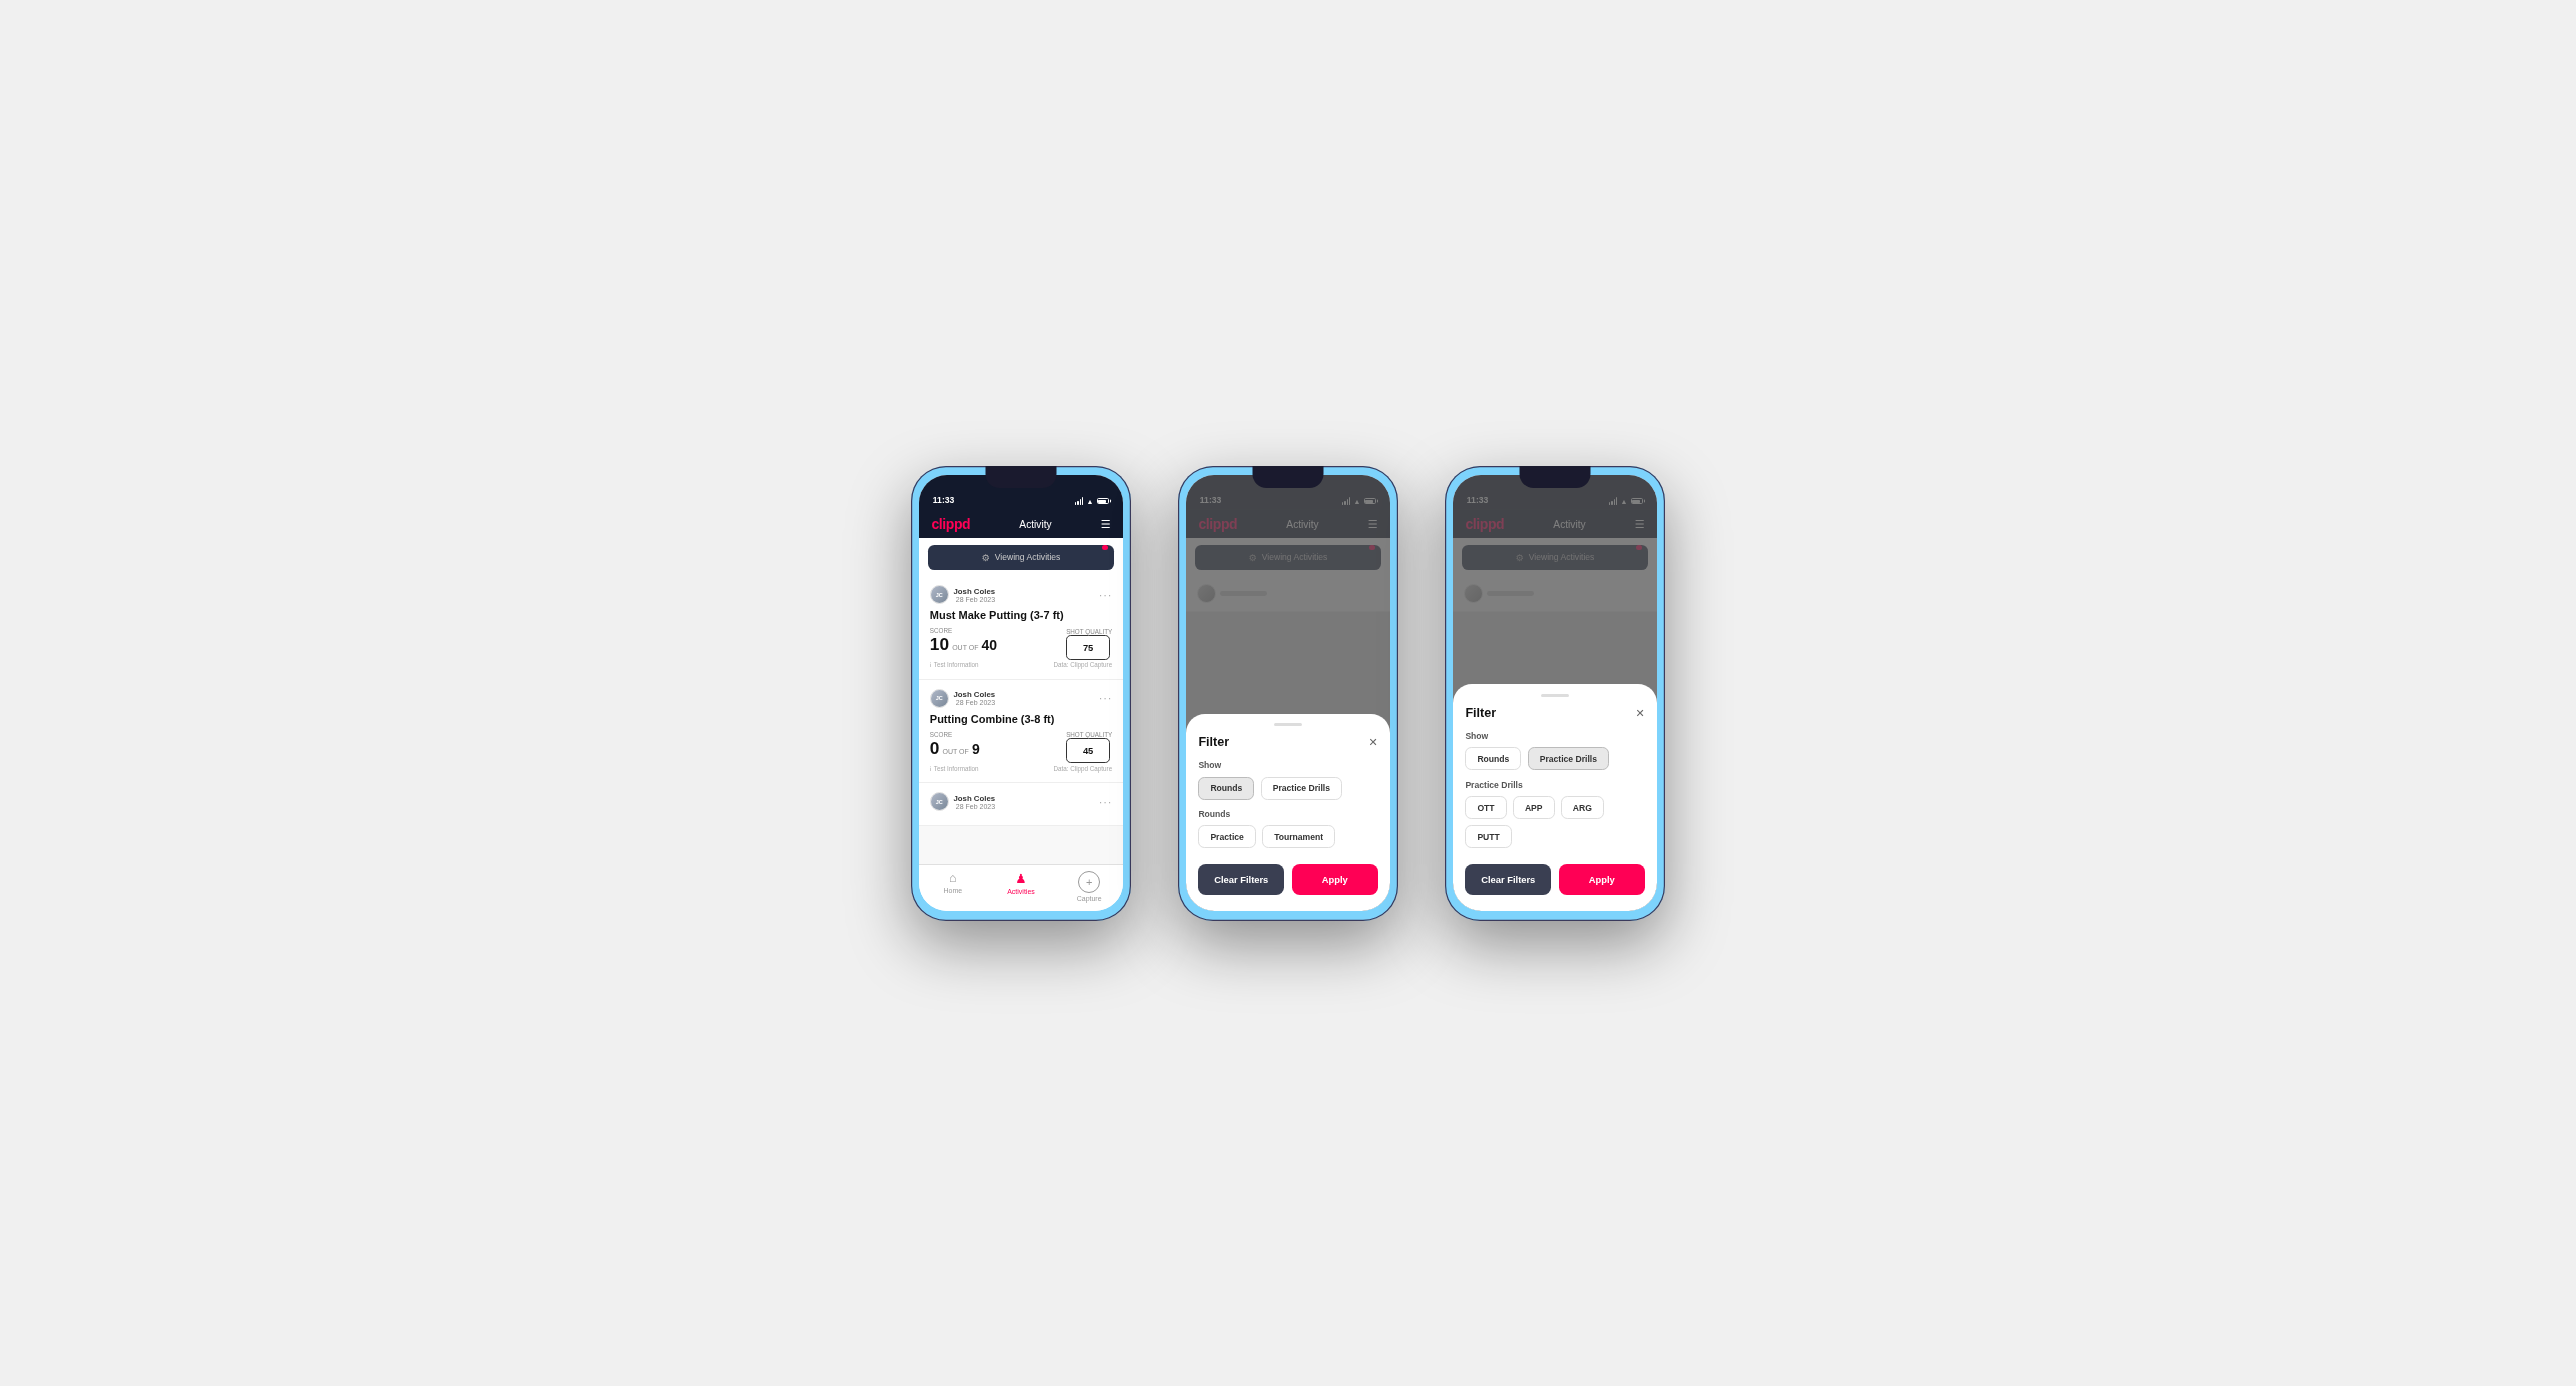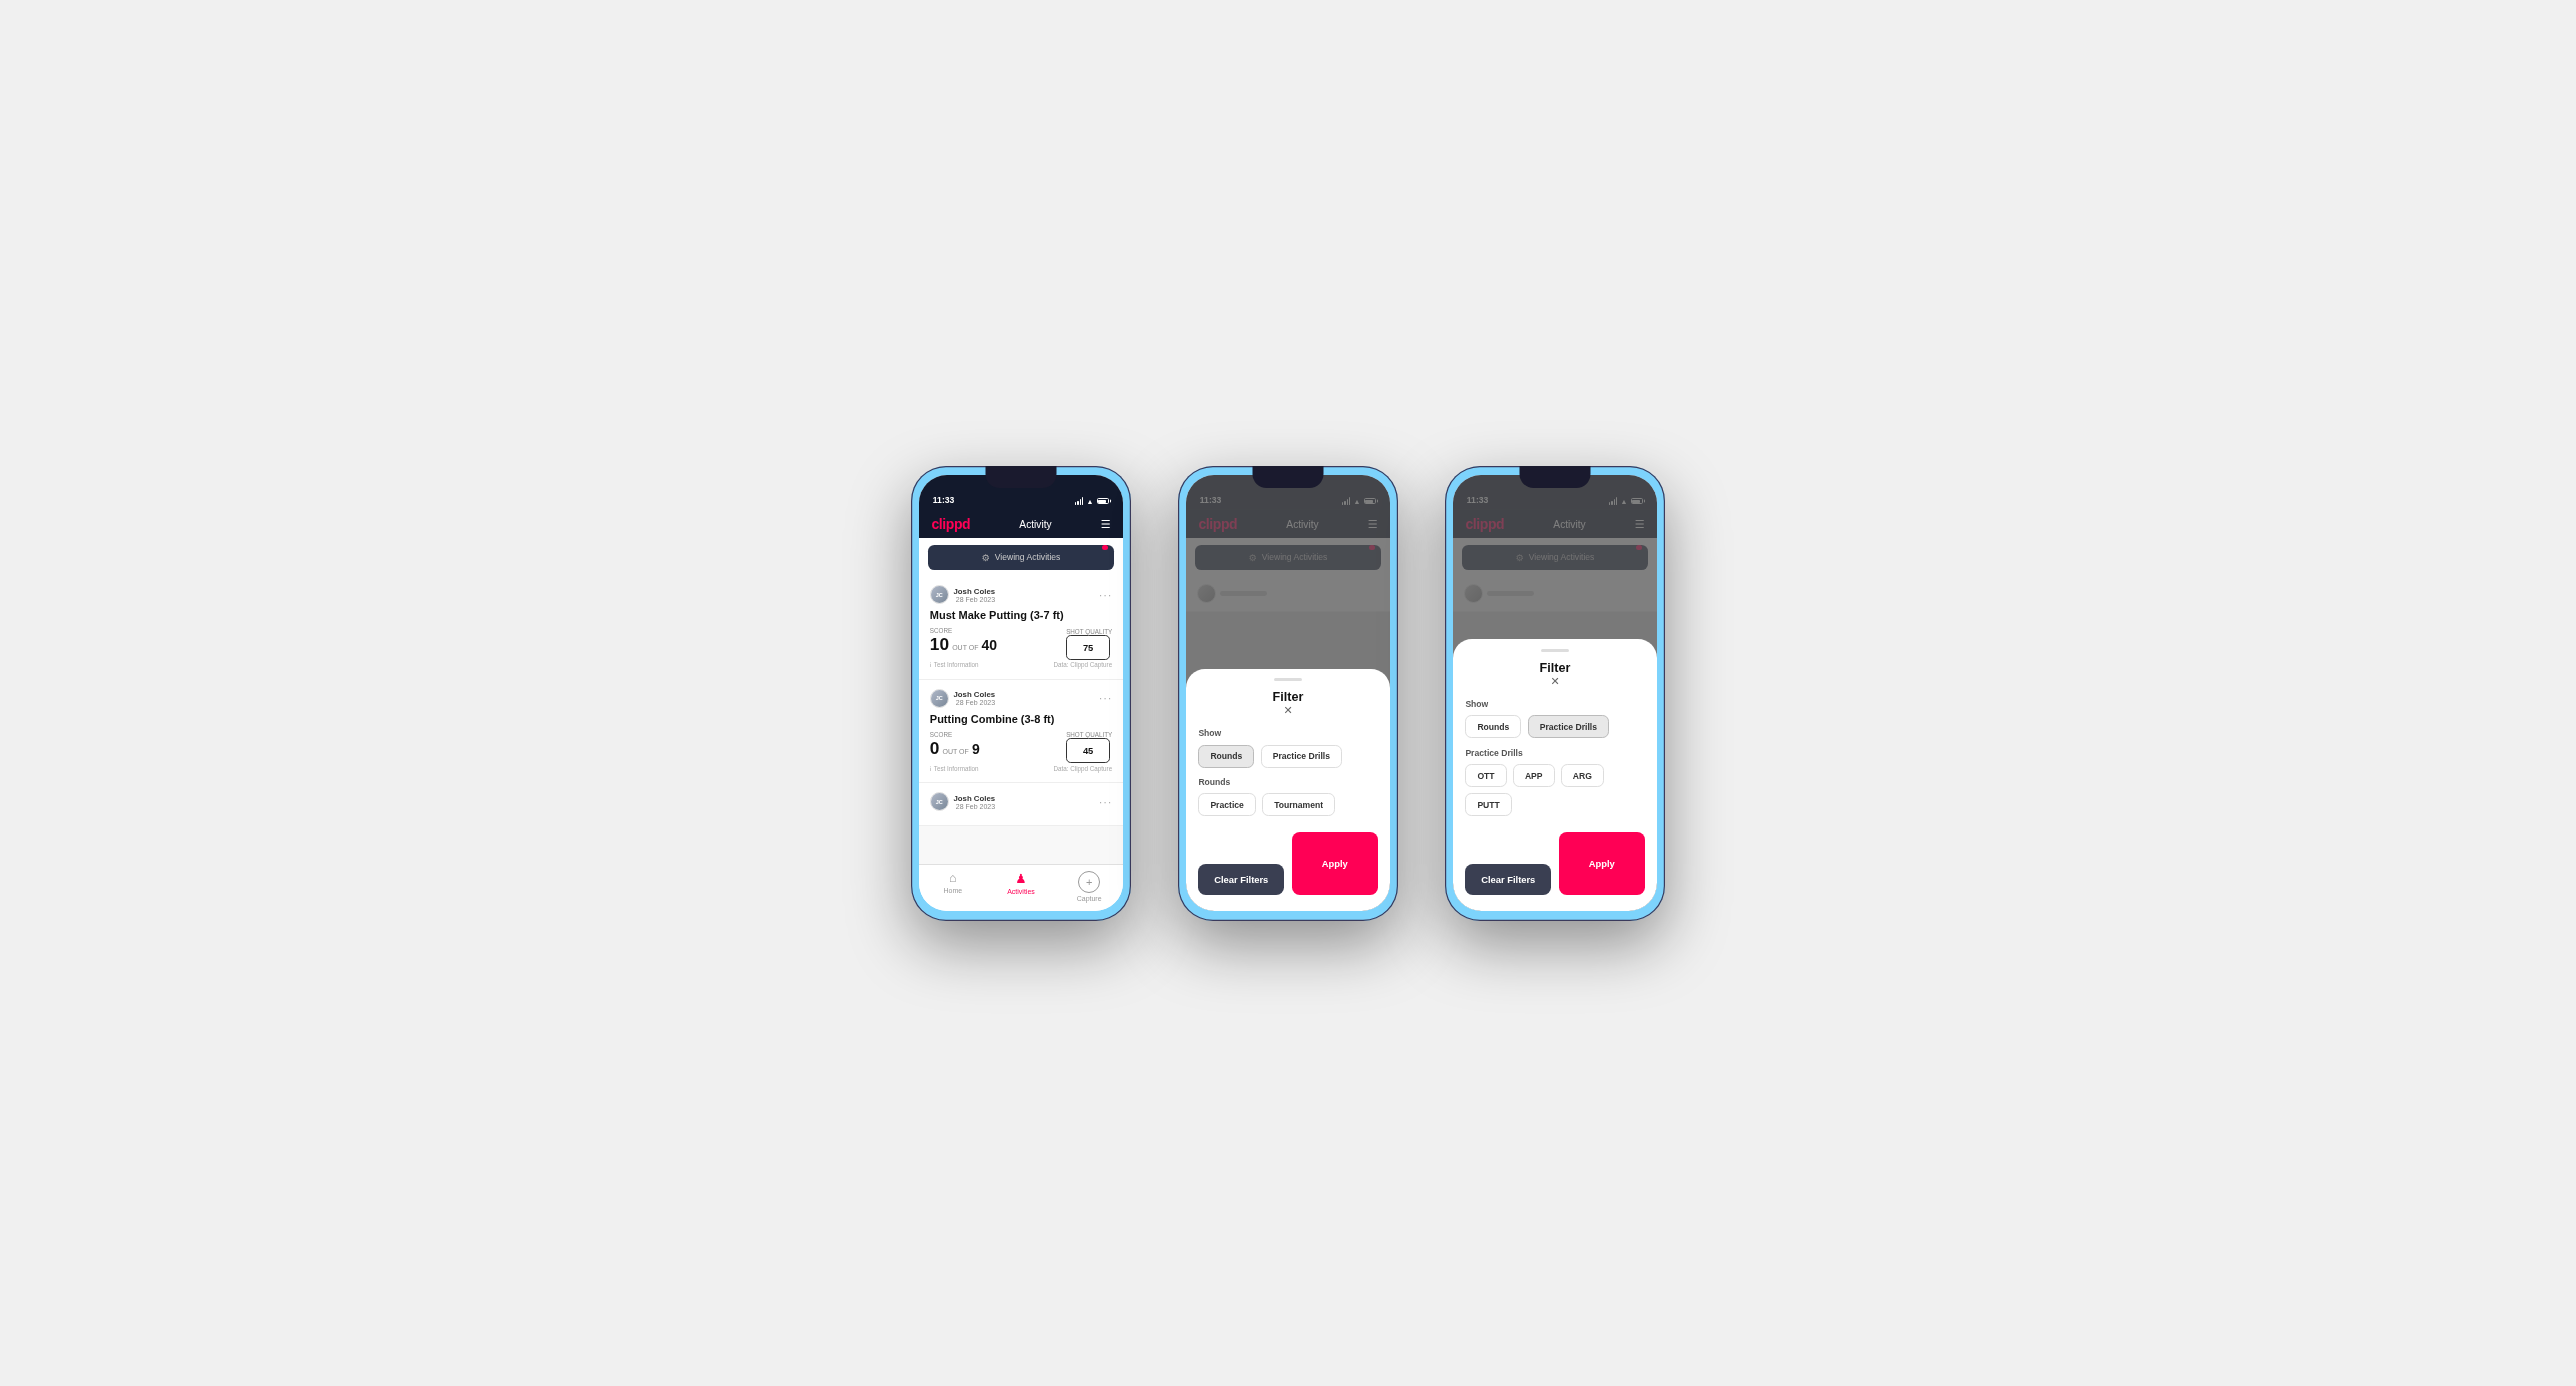--- a/index.html
+++ b/index.html
@@ -251,21 +251,20 @@
       width: 28px; height: 3.1px;
       background: #ddd;
       border-radius: 1.6px;
       margin: 0 auto 9.4px;
     }
     .sheet-header {
       display: flex;
       justify-content: space-between;
       align-items: center;
       margin-bottom: 11px;
-      flex-direction: column;
     }
     .sheet-title { font-size: 12.6px; font-weight: 700; color: #111; }
     .close-btn { font-size: 11px; color: #666; cursor: pointer; }
     .filter-section { margin-bottom: 9.4px; }
     .filter-section-label { font-size: 8.6px; color: #555; font-weight: 600; margin-bottom: 6.3px; }
     .filter-chips { display: flex; gap: 6.3px; flex-wrap: wrap; }
     .chip {
       padding: 5.5px 11px;
       border: 1.2px solid #ddd;
       border-radius: 6.3px;
@@ -285,21 +284,20 @@
     }
     .btn-clear {
       flex: 1;
       padding: 10.2px;
       background: #3a3f52;
       border: none;
       border-radius: 7.8px;
       color: #fff;
       font-size: 9.4px;
       font-weight: 600;
-      margin-top: 32px;
     }
     .btn-apply {
       flex: 1;
       padding: 10.2px;
       background: #ff0055;
       border: none;
       border-radius: 7.8px;
       color: #fff;
       font-size: 9.4px;
       font-weight: 700;

